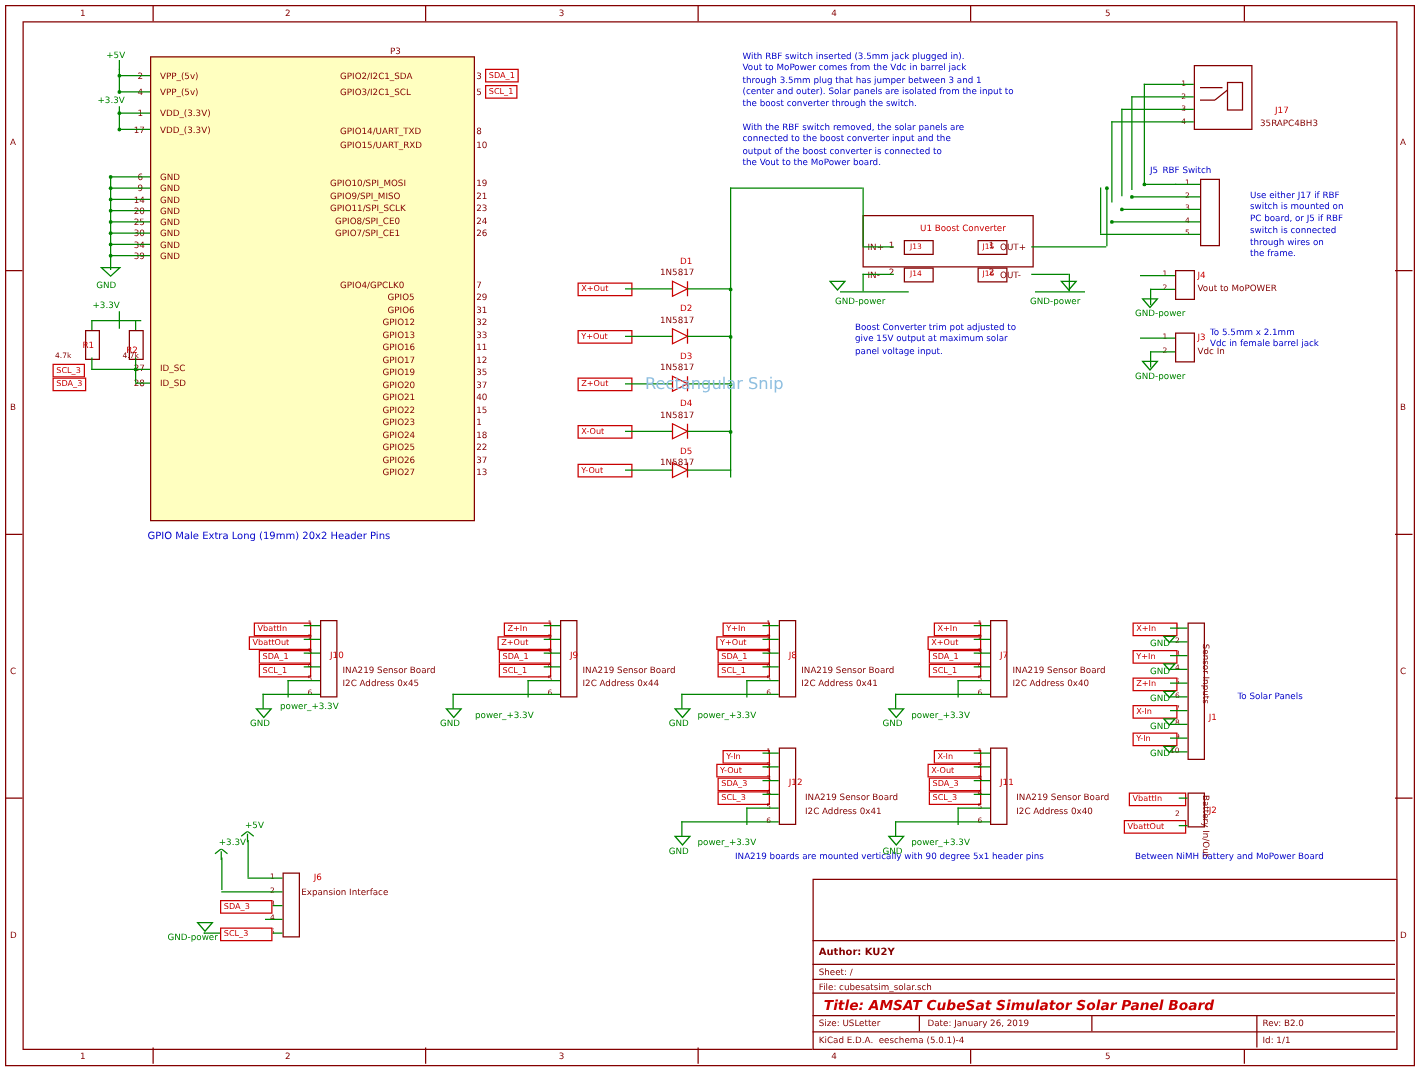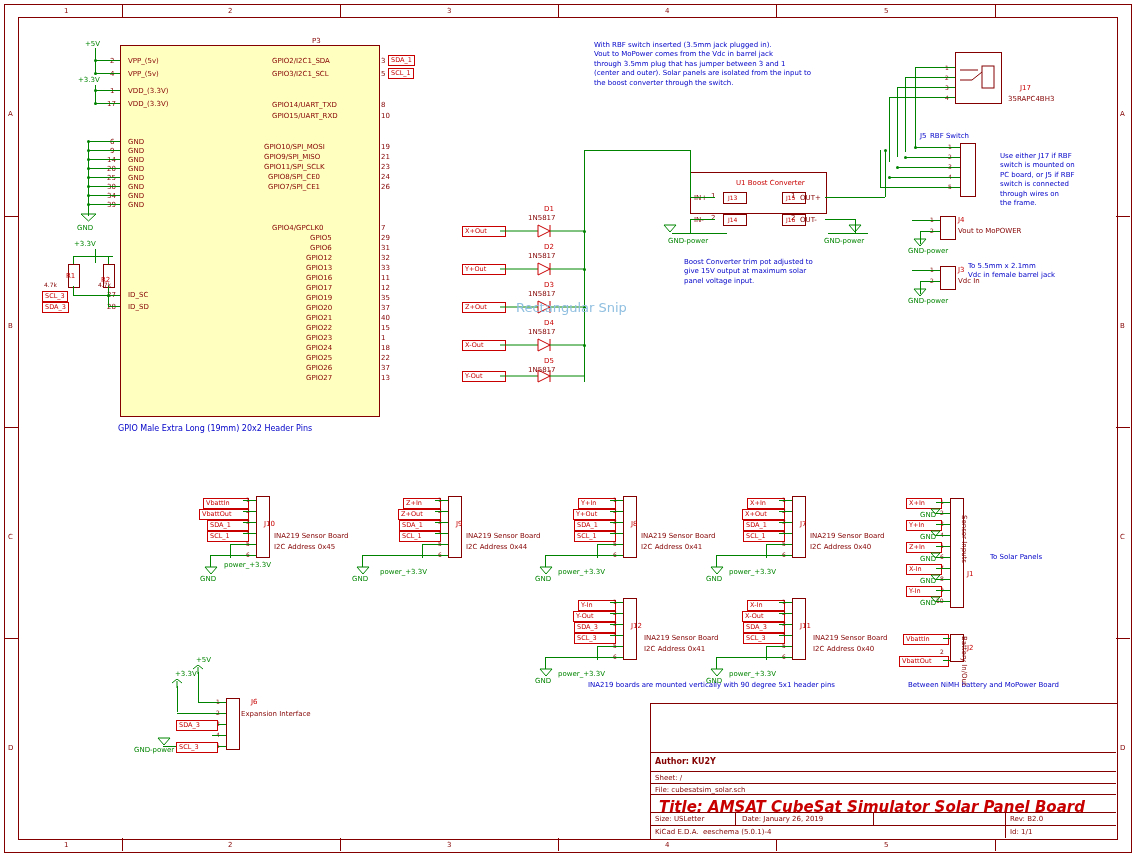--- a/index.html
+++ b/index.html
@@ -15,21 +15,21 @@
   .lab-red{color:#c80000;}
   .lab-dk{color:#840000;}
   .lab-bl{color:#0000c8;}
   .lab-gr{color:#008400;}
   .wire-h{position:absolute;height:1px;background:#008400;}
   .wire-v{position:absolute;width:1px;background:#008400;}
   .dot{position:absolute;width:3px;height:3px;border-radius:50%;background:#008400;}
   .netbox{position:absolute;border:1px solid #c80000;font-size:6.5px;color:#c80000;
           padding:0 2px;line-height:9px;height:9px;white-space:nowrap;background:#fff;}
   .title-block{position:absolute;border:1px solid #840000;background:#fff;}
-  .tb-title{font-size:15px;font-style:italic;font-weight:bold;color:#c80000;padding:2px 4px;}
+  .tb-title{font-size:11px;font-style:italic;font-weight:bold;color:#c80000;padding:2px 4px;}
   .snip{position:absolute;color:#8fbfe0;font-size:13px;}
 </style>
 </head>
 <body>
 
 <div id="sheet">
 
   <div class="frame" style="left:4px;top:4px;width:1126px;height:847px;"></div>
   <div class="frame" style="left:18px;top:17px;width:1098px;height:821px;"></div>
 
@@ -272,20 +272,24 @@
   <div class="dot" style="left:582.5px;top:305.5px;"></div>
   <div class="dot" style="left:582.5px;top:343.5px;"></div>
 
   <div class="snip" style="left:516px;top:300px;">Rectangular Snip</div>
 
   <div class="label lab-bl" style="left:594px;top:41px;line-height:1.35;">With RBF switch inserted (3.5mm jack plugged in).
 Vout to MoPower comes from the Vdc in barrel jack
 through 3.5mm plug that has jumper between 3 and 1
 (center and outer). Solar panels are isolated from the input to
 the boost converter through the switch.</div>
+  <div class="label lab-bl" style="left:594px;top:98px;line-height:1.35;">With the RBF switch removed, the solar panels are
+connected to the boost converter input and the
+output of the boost converter is connected to
+the Vout to the MoPower board.</div>
   <div class="label lab-bl" style="left:684px;top:258px;line-height:1.35;">Boost Converter trim pot adjusted to
 give 15V output at maximum solar
 panel voltage input.</div>
   <div class="label lab-bl" style="left:1000px;top:152px;line-height:1.35;">Use either J17 if RBF
 switch is mounted on
 PC board, or J5 if RBF
 switch is connected
 through wires on
 the frame.</div>
   <div class="label lab-bl" style="left:588px;top:681px;">INA219 boards are mounted vertically with 90 degree 5x1 header pins</div>

